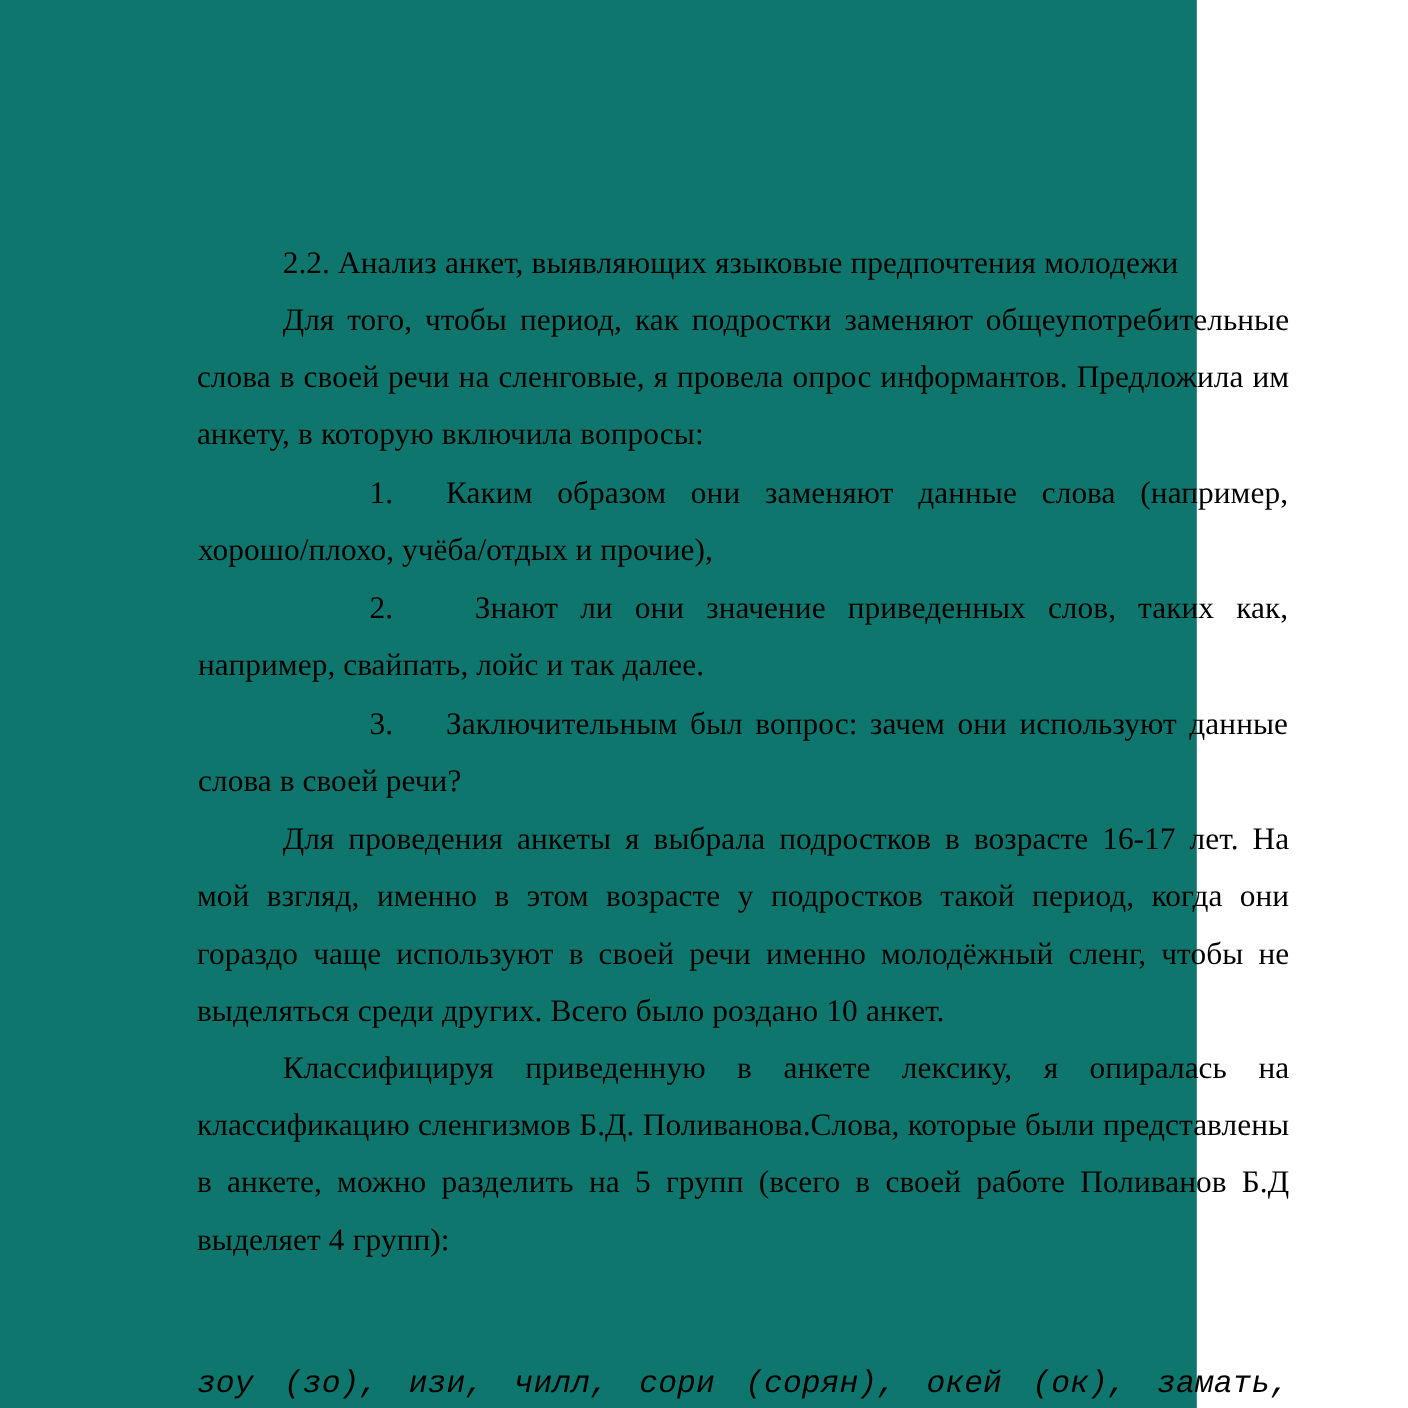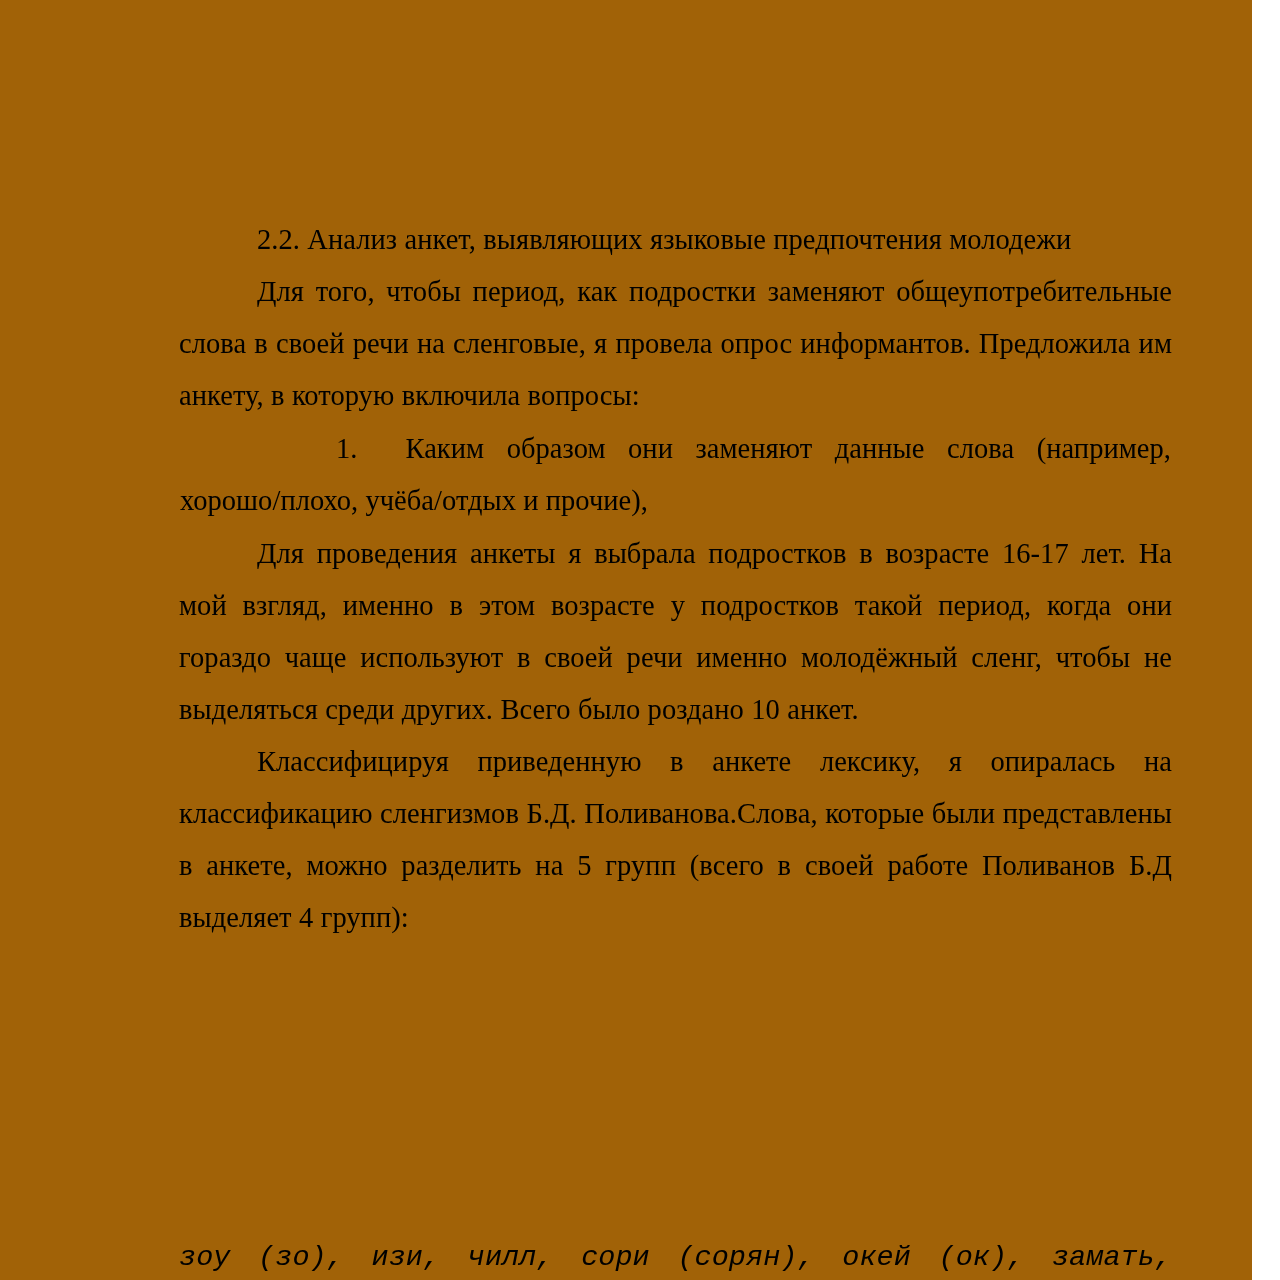--- a/index.html
+++ b/index.html
@@ -11,23 +11,23 @@
   body {
     width: 1280px;
     height: 1280px;
     overflow: hidden;
     font-family: "Liberation Serif", "DejaVu Serif", serif;
     color: #000000;
     -webkit-font-smoothing: antialiased;
   }
   .page {
     position: relative;
-    width: 1252px;
+    width: 1088px;
     height: 1280px;
-    background: #a16207;
+    background: #0f766e;
     box-sizing: border-box;
   }
   .text-column {
     position: absolute;
     left: 179px;
     top: 214px;
     width: 993px;
   }
   .para {
     margin: 0;
@@ -86,21 +86,23 @@
 <div class="page">
 
   <div class="text-column">
 
     <p class="para indent">2.2. Анализ анкет, выявляющих языковые предпочтения молодежи</p>
 
     <p class="para indent">Для того, чтобы период, как подростки заменяют общеупотребительные слова в своей речи на сленговые, я провела опрос информантов. Предложила им анкету, в которую включила вопросы:</p>
 
     <p class="listitem"><span class="num">1.</span><span class="tab"></span><span>Каким образом они заменяют данные слова (например, хорошо/плохо, учёба/отдых и прочие),</span></p>
 
+    <p class="listitem"><span class="num">2.</span><span class="tab wide"></span><span> Знают ли они значение приведенных слов, таких как, например, свайпать, лойс и так далее.</span></p>
 
+    <p class="listitem"><span class="num">3.</span><span class="tab"></span><span>Заключительным был вопрос: зачем они используют данные слова в своей речи?</span></p>
 
     <p class="para indent">Для проведения анкеты я выбрала подростков в возрасте 16-17 лет. На мой взгляд, именно в этом возрасте у подростков такой период, когда они гораздо чаще используют в своей речи именно молодёжный сленг, чтобы не выделяться среди других. Всего было роздано 10 анкет.</p>
 
     <p class="para indent">Классифицируя приведенную в анкете лексику, я опиралась на классификацию сленгизмов Б.Д. Поливанова.Слова, которые были представлены в анкете, можно разделить на 5 групп (всего в своей работе Поливанов Б.Д выделяет 4 групп):</p>
 
 
 
   </div>
 
   <div class="clipped-line">

